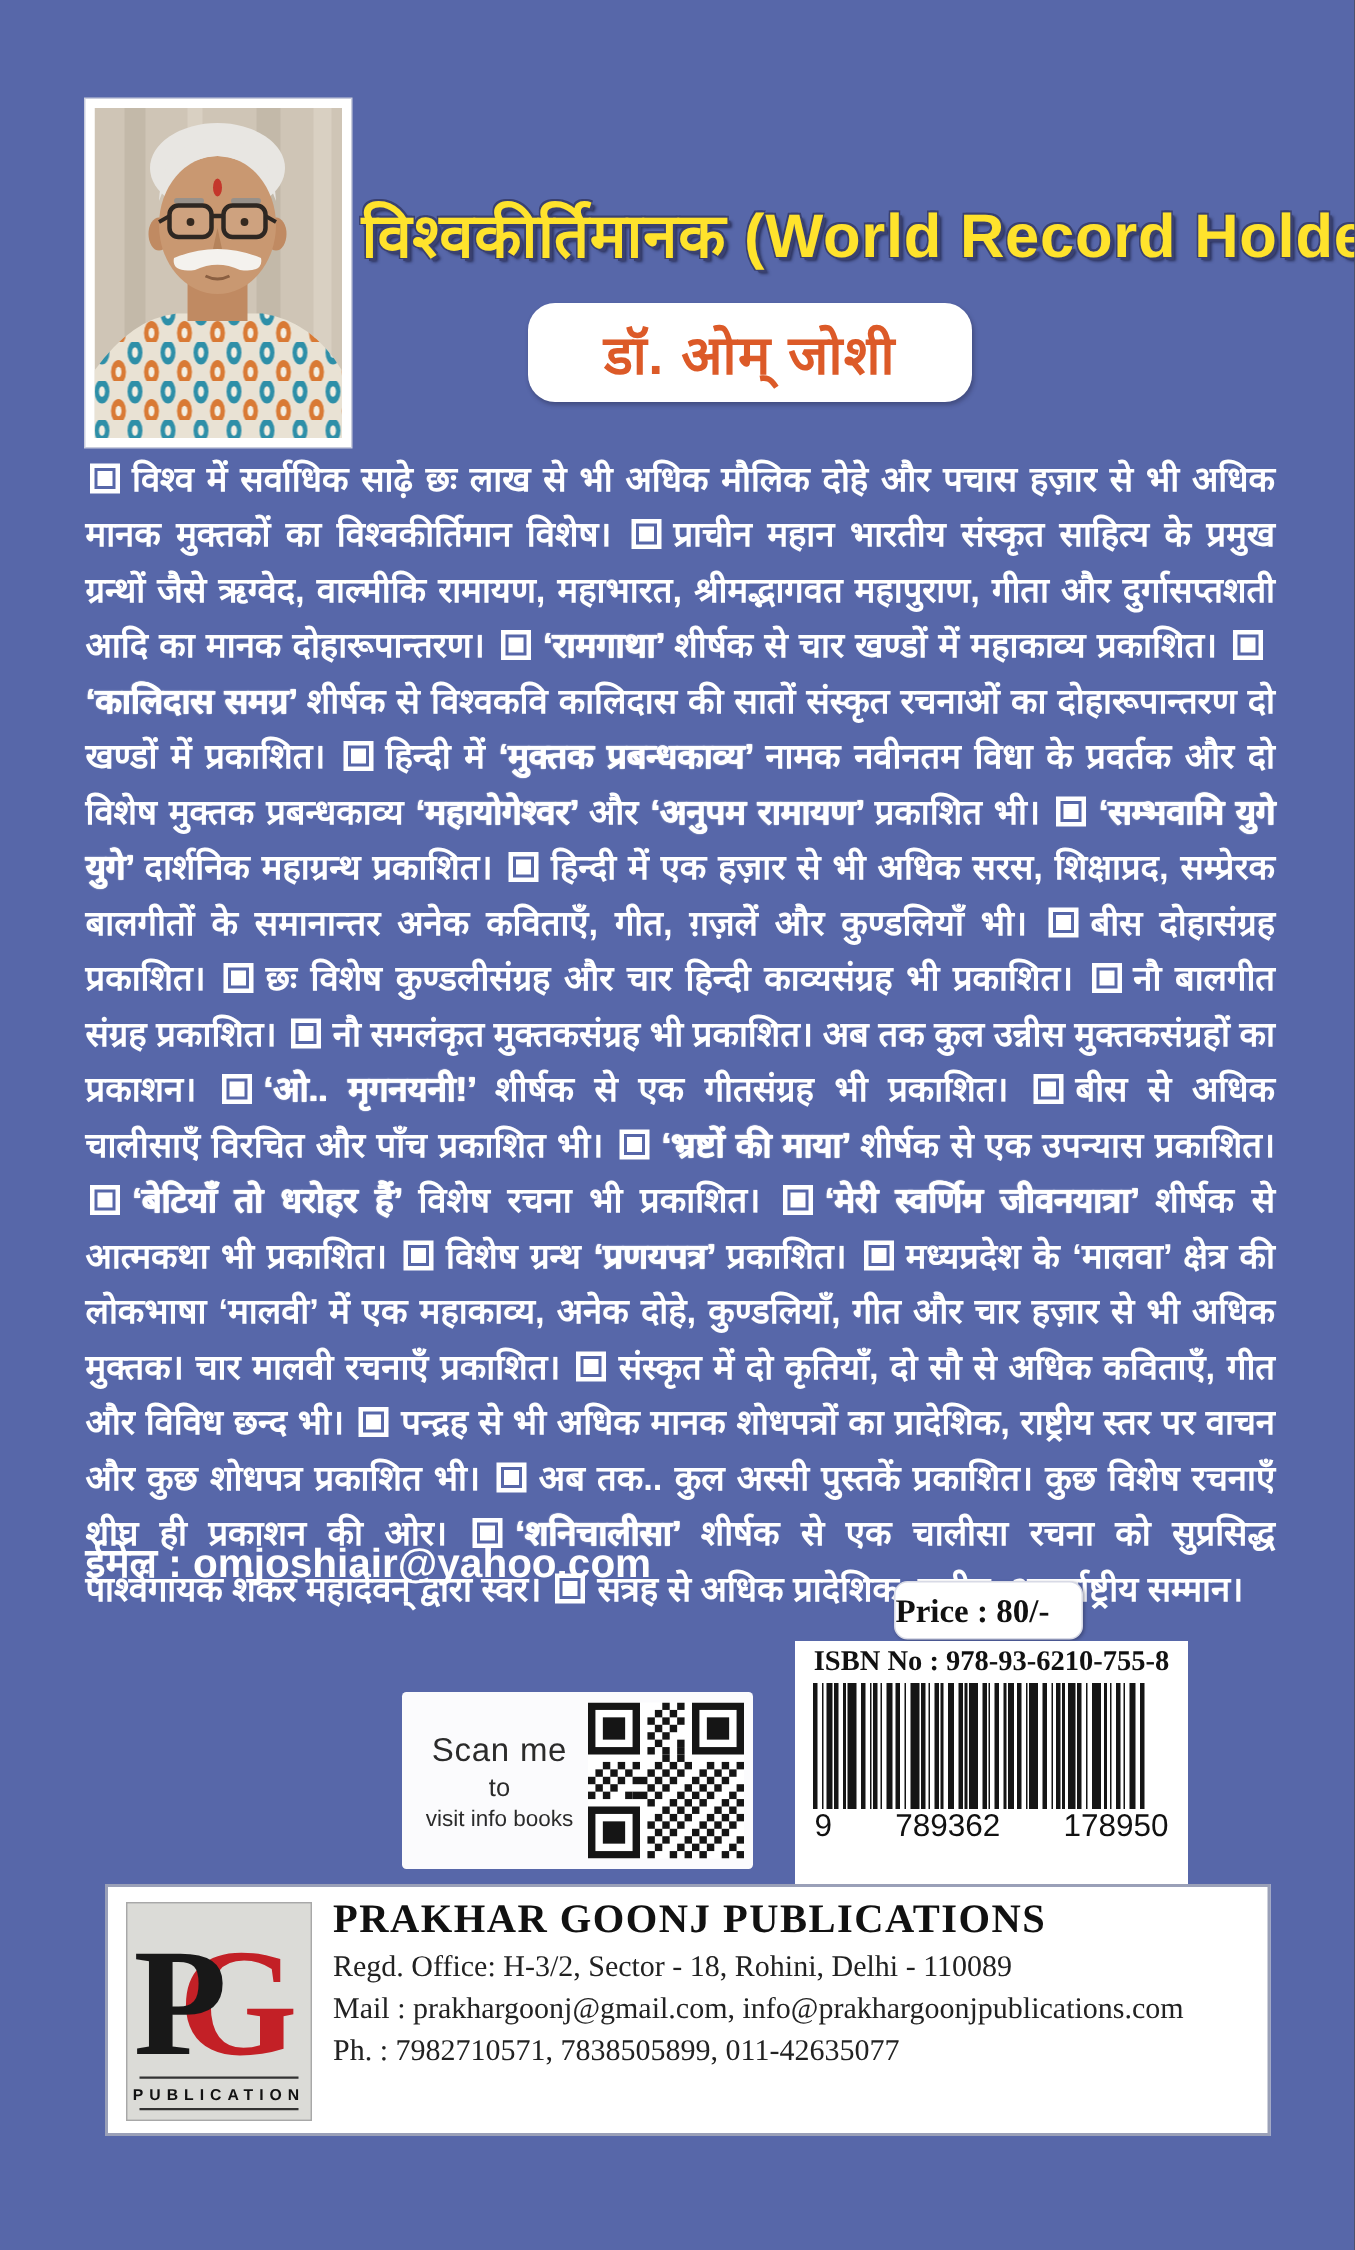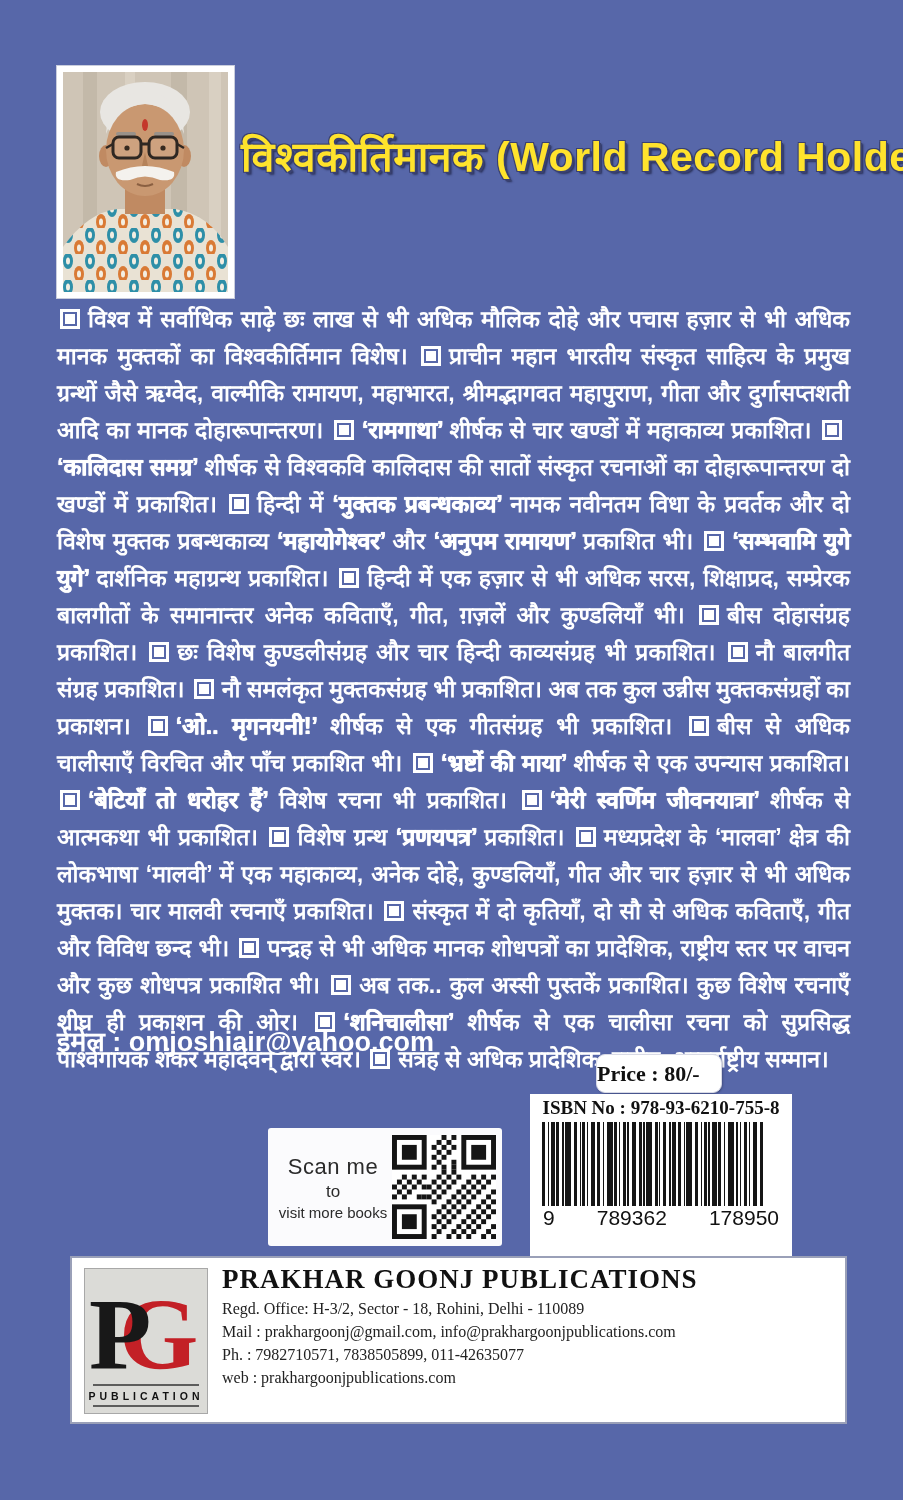--- a/index.html
+++ b/index.html
@@ -98,21 +98,21 @@
   .pg-logo{
     position:absolute; left:12px; top:10px; width:122px; height:144px;
     background:#dbdbd7; border:1px solid #a8a8a8; overflow:hidden;
   }
   .pg-logo svg{ display:block; width:100%; height:100%; }
   .pub-text{
     position:absolute; left:150px; top:6px; width:615px;
     font-family:"Liberation Serif","DejaVu Serif",serif; color:#1c1c1c;
   }
   .pub-name{ font-size:27px; font-weight:bold; letter-spacing:1px; color:#111; }
-  .pub-line{ font-size:16px; margin-top:5px; color:#222; white-space:nowrap; }
+  .pub-line{ font-size:20px; margin-top:5px; color:#222; white-space:nowrap; }
 </style>
 </head>
 <body>
 
 <div class="cover">
 
   <div class="photo-frame">
     <svg viewBox="0 0 165 220" preserveAspectRatio="none">
       <defs>
         <pattern id="ikat" width="22" height="26" patternUnits="userSpaceOnUse">
@@ -145,20 +145,23 @@
       <circle cx="64" cy="76" r="2.6" fill="#35291f"></circle>
       <circle cx="100" cy="76" r="2.6" fill="#35291f"></circle>
       <path d="M82,80 L79,94 L85,94 Z" fill="#B5835B"></path>
       <path d="M53,100 Q82,88 111,100 Q113,110 97,108 Q82,101 67,108 Q51,110 53,100 Z" fill="#F4F2EE"></path>
       <path d="M74,112 Q82,116 90,112" stroke="#8A5F41" stroke-width="2" fill="none"></path>
     </svg>
   </div>
 
   <div class="title">विश्वकीर्तिमानक (World Record Holder)</div>
 
+  <div class="author-pill">
+    <span>डॉ. ओम् जोशी</span>
+  </div>
 
   <div class="about"><span class="sq"></span><span>विश्व में सर्वाधिक साढ़े छः लाख से भी अधिक मौलिक दोहे और पचास हज़ार से भी अधिक मानक मुक्तकों का विश्वकीर्तिमान विशेष। </span><span class="sq"></span><span>प्राचीन महान भारतीय संस्कृत साहित्य के प्रमुख ग्रन्थों जैसे ऋग्वेद, वाल्मीकि रामायण, महाभारत, श्रीमद्भागवत महापुराण, गीता और दुर्गासप्तशती आदि का मानक दोहारूपान्तरण। </span><span class="sq"></span><span class="hl">‘रामगाथा’</span><span> शीर्षक से चार खण्डों में महाकाव्य प्रकाशित। </span><span class="sq"></span><span class="hl">‘कालिदास समग्र’</span><span> शीर्षक से विश्वकवि कालिदास की सातों संस्कृत रचनाओं का दोहारूपान्तरण दो खण्डों में प्रकाशित। </span><span class="sq"></span><span>हिन्दी में </span><span class="hl">‘मुक्तक प्रबन्धकाव्य’</span><span> नामक नवीनतम विधा के प्रवर्तक और दो विशेष मुक्तक प्रबन्धकाव्य </span><span class="hl">‘महायोगेश्वर’</span><span> और </span><span class="hl">‘अनुपम रामायण’</span><span> प्रकाशित भी। </span><span class="sq"></span><span class="hl">‘सम्भवामि युगे युगे’</span><span> दार्शनिक महाग्रन्थ प्रकाशित। </span><span class="sq"></span><span>हिन्दी में एक हज़ार से भी अधिक सरस, शिक्षाप्रद, सम्प्रेरक बालगीतों के समानान्तर अनेक कविताएँ, गीत, ग़ज़लें और कुण्डलियाँ भी। </span><span class="sq"></span><span>बीस दोहासंग्रह प्रकाशित। </span><span class="sq"></span><span>छः विशेष कुण्डलीसंग्रह और चार हिन्दी काव्यसंग्रह भी प्रकाशित। </span><span class="sq"></span><span>नौ बालगीत संग्रह प्रकाशित। </span><span class="sq"></span><span>नौ समलंकृत मुक्तकसंग्रह भी प्रकाशित। अब तक कुल उन्नीस मुक्तकसंग्रहों का प्रकाशन। </span><span class="sq"></span><span class="hl">‘ओ.. मृगनयनी!’</span><span> शीर्षक से एक गीतसंग्रह भी प्रकाशित। </span><span class="sq"></span><span>बीस से अधिक चालीसाएँ विरचित और पाँच प्रकाशित भी। </span><span class="sq"></span><span class="hl">‘भ्रष्टों की माया’</span><span> शीर्षक से एक उपन्यास प्रकाशित। </span><span class="sq"></span><span class="hl">‘बेटियाँ तो धरोहर हैं’</span><span> विशेष रचना भी प्रकाशित। </span><span class="sq"></span><span class="hl">‘मेरी स्वर्णिम जीवनयात्रा’</span><span> शीर्षक से आत्मकथा भी प्रकाशित। </span><span class="sq"></span><span>विशेष ग्रन्थ </span><span class="hl">‘प्रणयपत्र’</span><span> प्रकाशित। </span><span class="sq"></span><span>मध्यप्रदेश के ‘मालवा’ क्षेत्र की लोकभाषा ‘मालवी’ में एक महाकाव्य, अनेक दोहे, कुण्डलियाँ, गीत और चार हज़ार से भी अधिक मुक्तक। चार मालवी रचनाएँ प्रकाशित। </span><span class="sq"></span><span>संस्कृत में दो कृतियाँ, दो सौ से अधिक कविताएँ, गीत और विविध छन्द भी। </span><span class="sq"></span><span>पन्द्रह से भी अधिक मानक शोधपत्रों का प्रादेशिक, राष्ट्रीय स्तर पर वाचन और कुछ शोधपत्र प्रकाशित भी। </span><span class="sq"></span><span>अब तक.. कुल अस्सी पुस्तकें प्रकाशित। कुछ विशेष रचनाएँ शीघ्र ही प्रकाशन की ओर। </span><span class="sq"></span><span class="hl">‘शनिचालीसा’</span><span> शीर्षक से एक चालीसा रचना को सुप्रसिद्ध पार्श्वगायक शंकर महादेवन् द्वारा स्वर। </span><span class="sq"></span><span>सत्रह से अधिक प्रादेशिक, राष्ट्रीय, अन्तर्राष्ट्रीय सम्मान।</span></div>
 
   <div class="contact">
     <div>ईमेल : omjoshiair@yahoo.com</div>
   </div>
 
   <div class="price-box">
     <span>Price : 80/-</span>
   </div>
@@ -215,21 +218,21 @@
       <span>9</span>
       <span>789362</span>
       <span>178950</span>
     </div>
   </div>
 
   <div class="scan-box">
     <div class="scan-text">
       <div class="l1">Scan me</div>
       <div class="l2">to</div>
-      <div class="l3">visit more books</div>
+      <div class="l3">visit info books</div>
     </div>
     <svg class="qr" id="qr" viewBox="0 0 105 105">
         <rect width="105" height="105" fill="#fff"></rect>
         <rect x="0" y="0" width="35" height="35" fill="#151515"></rect>
         <rect x="5" y="5" width="25" height="25" fill="#fff"></rect>
         <rect x="10" y="10" width="15" height="15" fill="#151515"></rect>
         <rect x="70" y="0" width="35" height="35" fill="#151515"></rect>
         <rect x="75" y="5" width="25" height="25" fill="#fff"></rect>
         <rect x="80" y="10" width="15" height="15" fill="#151515"></rect>
         <rect x="0" y="70" width="35" height="35" fill="#151515"></rect>
@@ -356,17 +359,16 @@
         <line x1="8" y1="116" x2="114" y2="116" stroke="#333" stroke-width="1.5"></line>
         <text x="61" y="131" text-anchor="middle" font-family="Liberation Sans, DejaVu Sans, sans-serif" font-weight="bold" font-size="10.5" letter-spacing="4" fill="#111">PUBLICATION</text>
         <line x1="8" y1="137" x2="114" y2="137" stroke="#333" stroke-width="1.5"></line>
       </svg>
     </div>
     <div class="pub-text">
       <div class="pub-name">PRAKHAR GOONJ PUBLICATIONS</div>
       <div class="pub-line">Regd. Office: H-3/2, Sector - 18, Rohini, Delhi - 110089</div>
       <div class="pub-line">Mail : prakhargoonj@gmail.com, info@prakhargoonjpublications.com</div>
       <div class="pub-line">Ph. : 7982710571, 7838505899, 011-42635077</div>
-      <div class="pub-line">web : prakhargoonjpublications.com</div>
     </div>
   </div>
 
 </div>
 
 </body></html>

